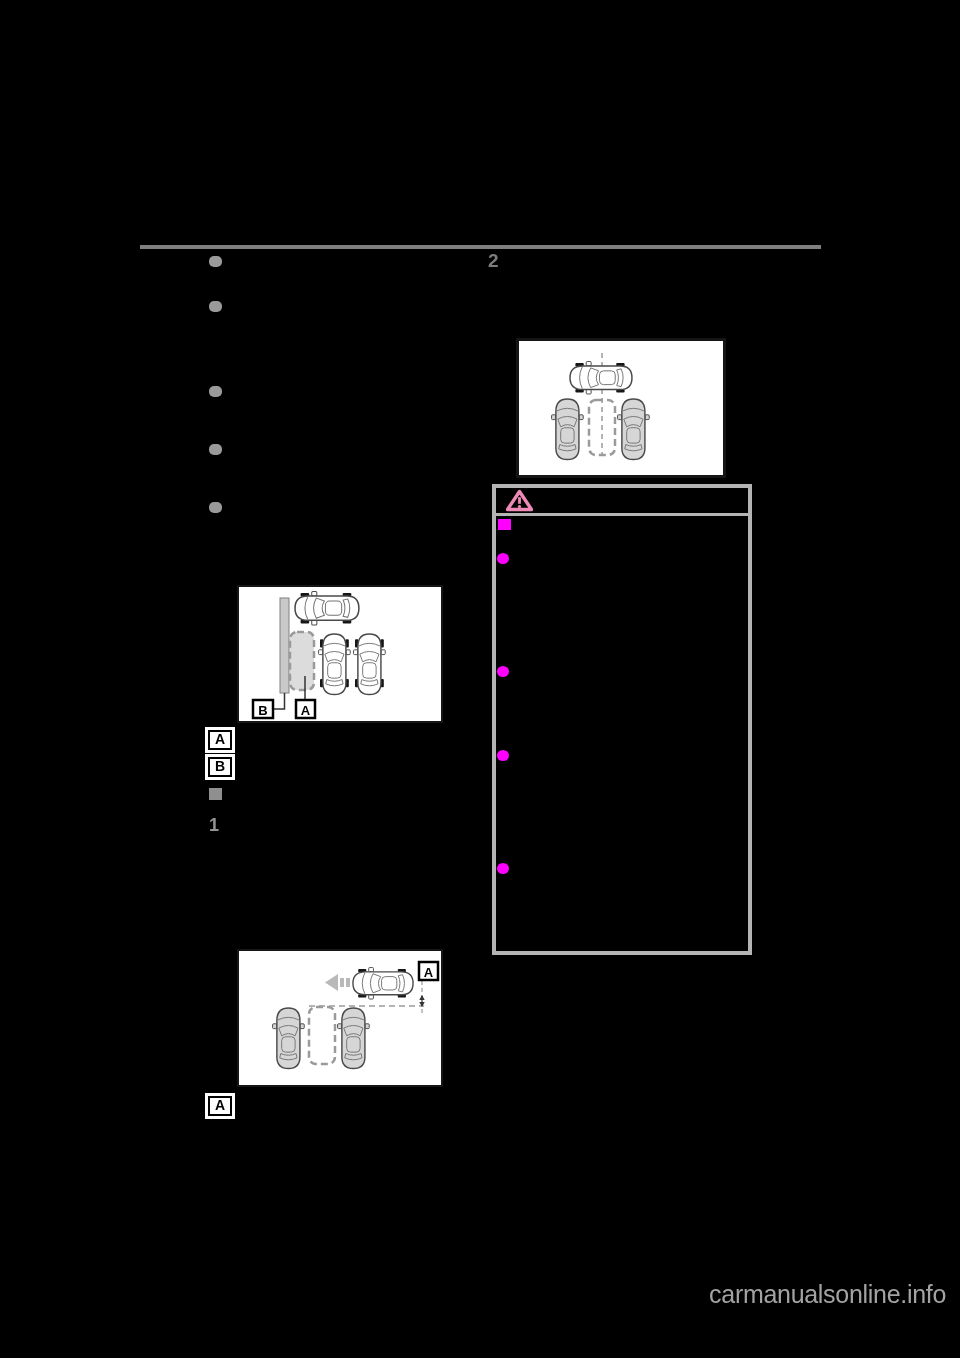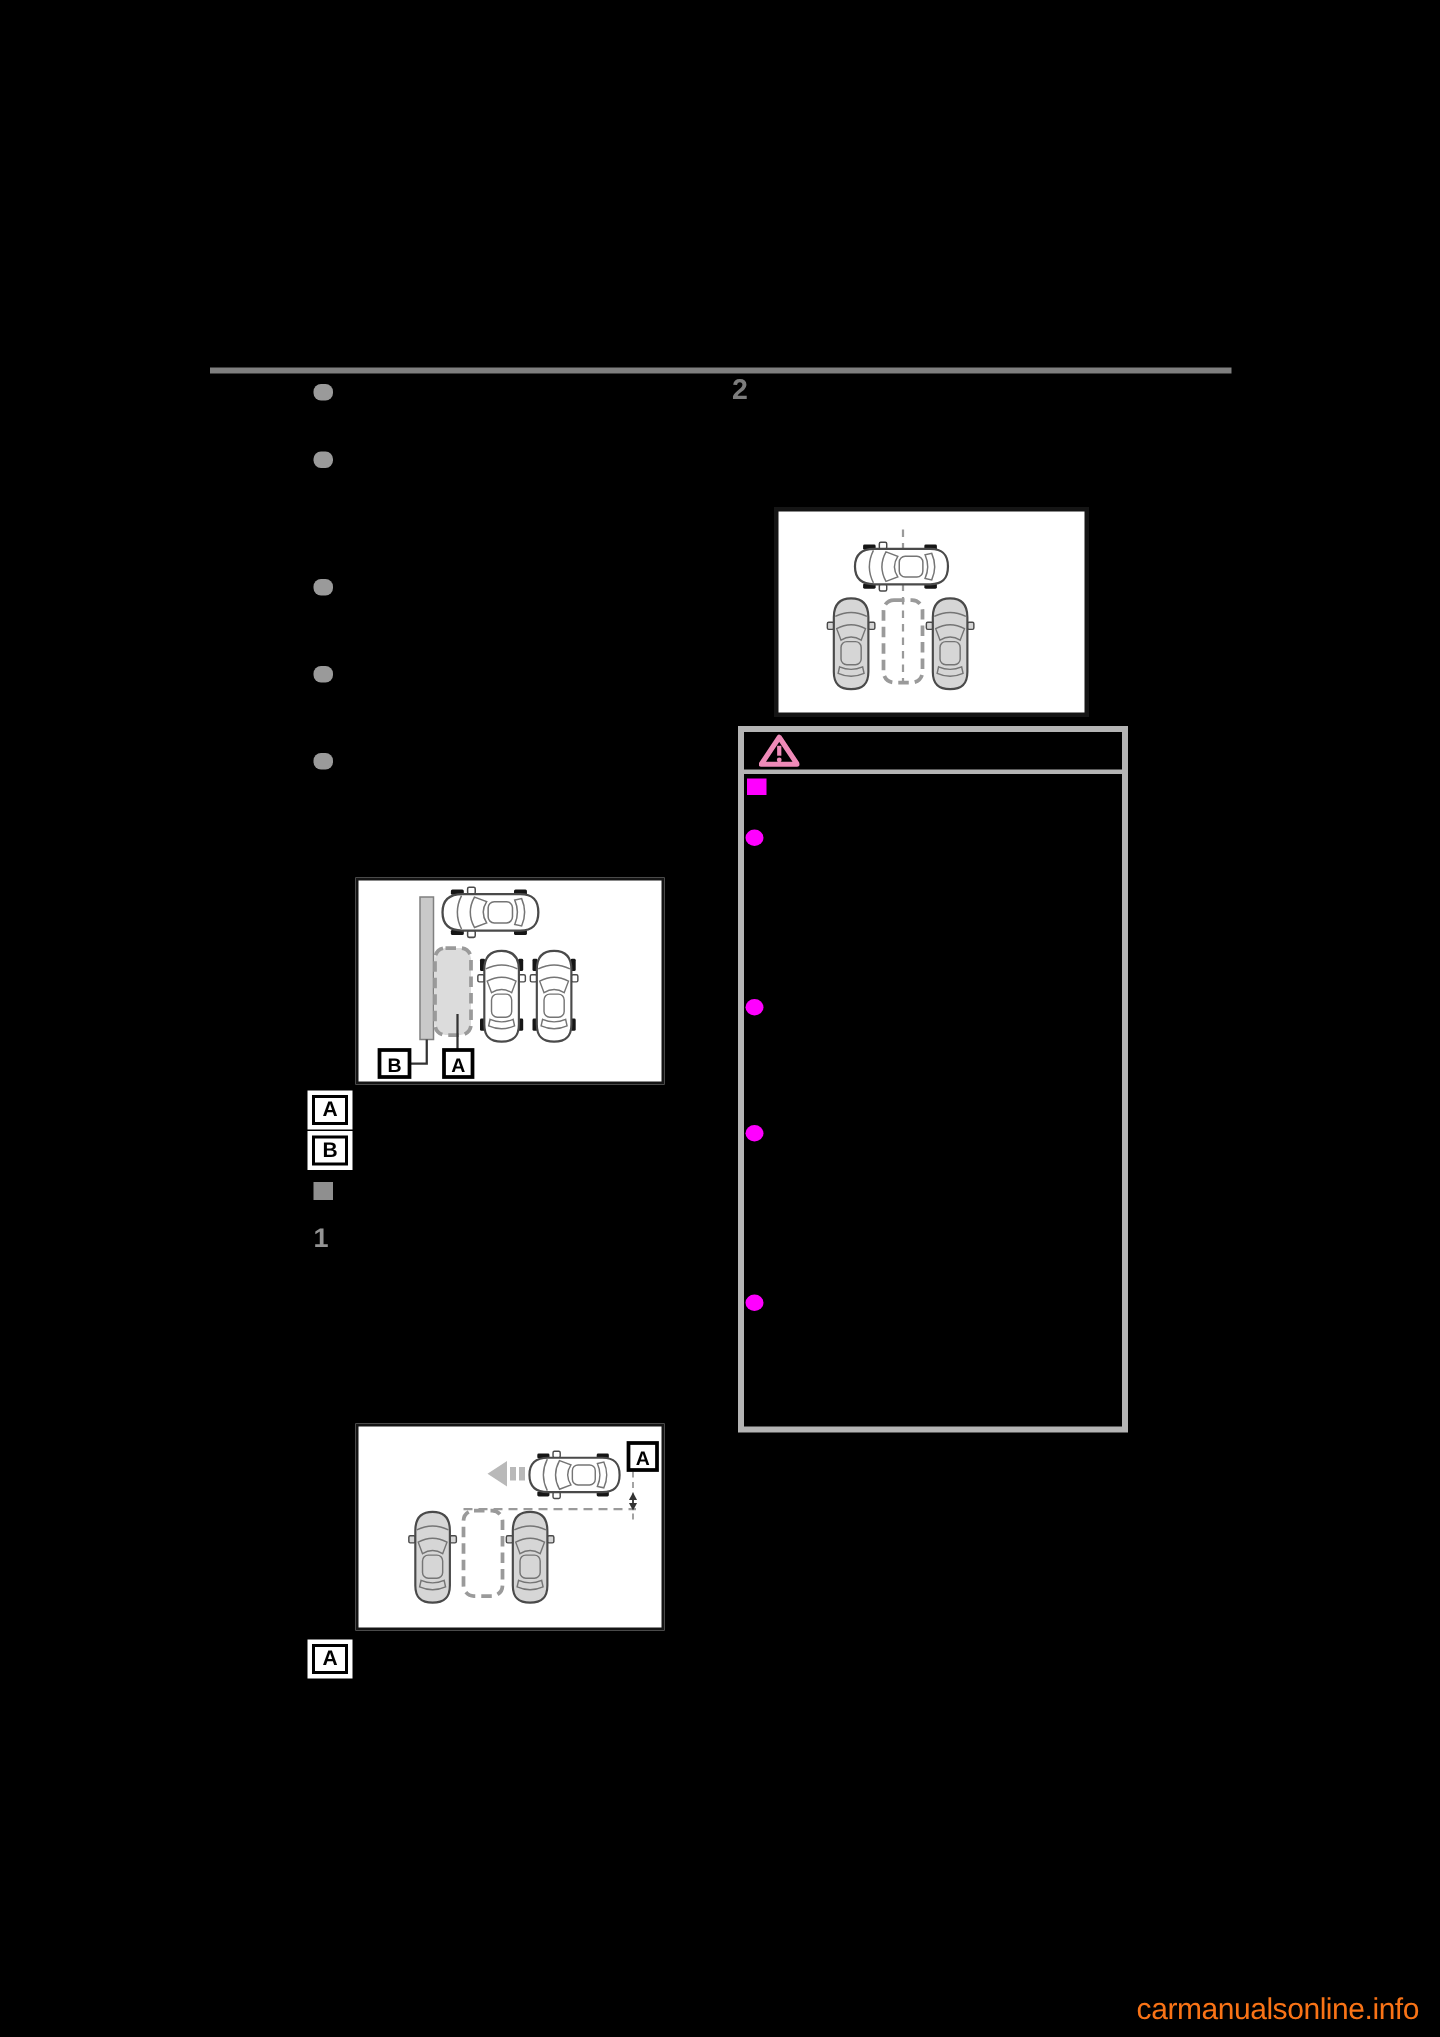--- a/index.html
+++ b/index.html
@@ -24,21 +24,21 @@
   .mg.ci{width:12px;height:11px;left:1px;border-radius:50%;}
   .marginlabel{
     position:absolute;left:208px;width:24px;height:20px;box-sizing:border-box;
     background:#fff;border:2px solid #000;box-shadow:0 0 0 3px #fff;
     color:#000;font-weight:bold;font-size:14px;line-height:15px;text-align:center;
   }
   .secsquare{position:absolute;left:209px;top:788px;width:13px;height:12px;background:#8f8f8f;}
   .num1{left:209px;top:816px;color:#949494;font-size:18px;}
   .num2{left:488px;top:251px;}
   .watermark{
-    position:absolute;right:14px;top:1329px;color:#f97316;font-size:20px;
+    position:absolute;right:14px;top:1280px;color:#a3a3a3;font-size:25px;
     letter-spacing:-0.3px;white-space:nowrap;
   }
   .defs-holder{position:absolute;width:0;height:0;overflow:hidden;}
 </style>
 </head>
 <body>
 
 <div class="page">
 
   <svg class="defs-holder" aria-hidden="true">

